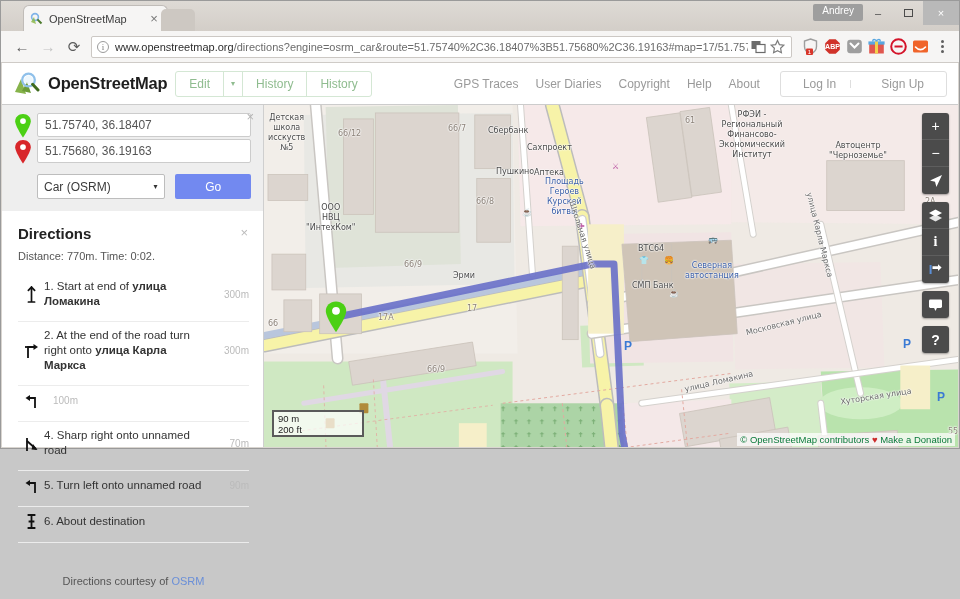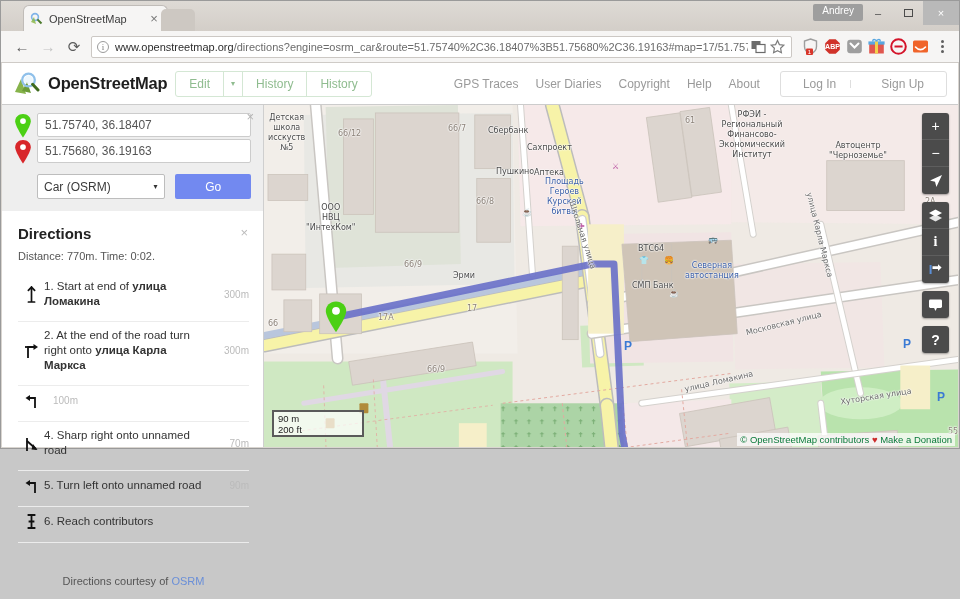--- a/index.html
+++ b/index.html
@@ -371,21 +371,21 @@
                 <div class="step-txt"><span>5. </span><span>Turn left onto unnamed road</span></div>
                 <div class="step-dist">90m</div>
               </div>
               <div class="step">
                 <div class="step-ico">
                   <svg width="13" height="17" viewBox="0 0 13 17">
                     <path d="M6.5 2 V15" stroke="#111" stroke-width="1.8"></path>
                     <path d="M2.6 2 H10.4 M2.6 15 H10.4 M3.6 8.5 H9.4" stroke="#111" stroke-width="1.8"></path>
                   </svg>
                 </div>
-                <div class="step-txt"><span>6. </span><span>Reach contributors</span></div>
+                <div class="step-txt"><span>6. </span><span>About destination</span></div>
                 <div class="step-dist"></div>
               </div>
             </div>
         <div class="courtesy">
           <span>Directions courtesy of </span><a>OSRM</a>
         </div>
       </div>
     </div>
 
     <div class="map">

